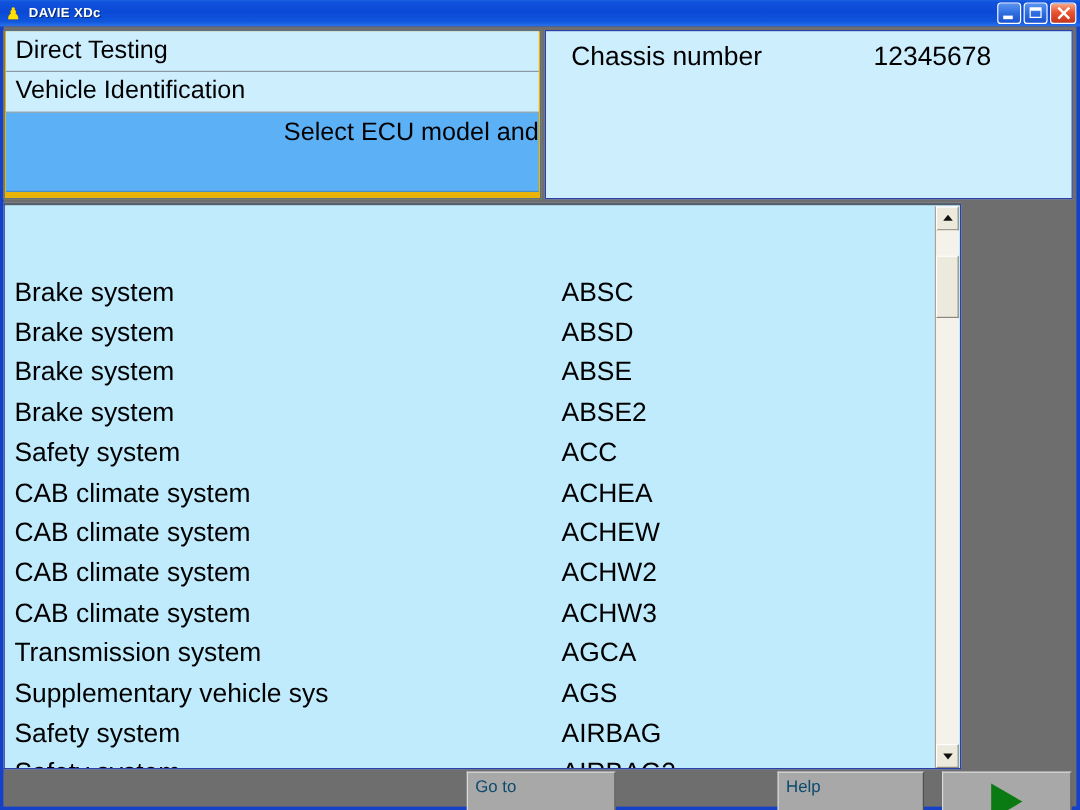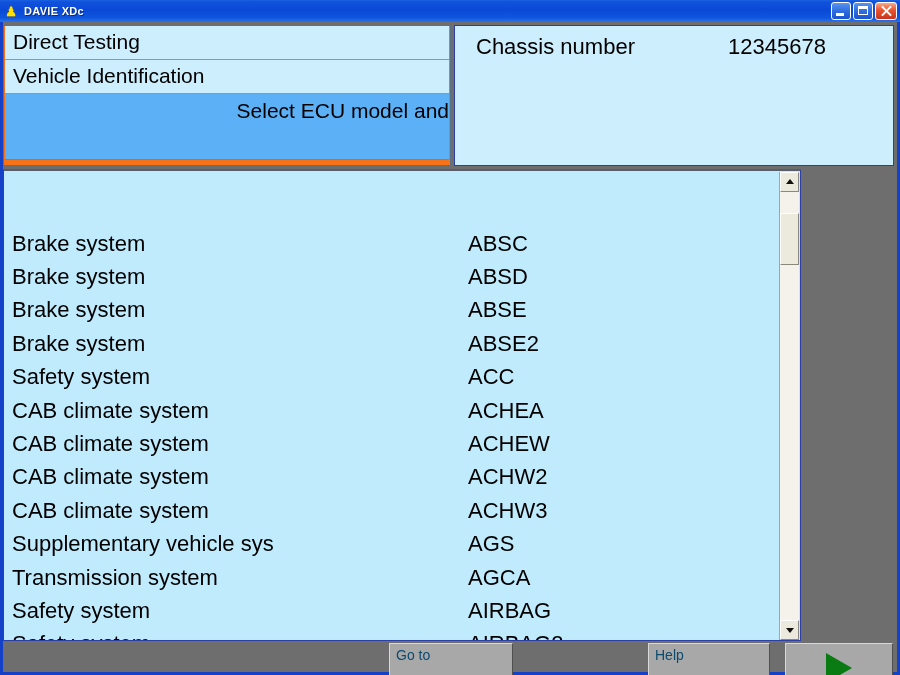--- a/index.html
+++ b/index.html
@@ -113,21 +113,21 @@
     box-sizing: border-box;
   }
 
   
   .breadcrumb-panel {
     position: absolute;
     left: 0px;
     top: 3px;
     width: 448px;
     height: 141px;
-    background: #f97316;
+    background: #eab308;
     border: 1px solid #5d7184;
     box-sizing: border-box;
   }
   .crumb {
     position: absolute;
     left: 1px;
     width: 444px;
     box-sizing: border-box;
     background: #cdeefd;
     border-bottom: 1px solid #8c9aa6;
@@ -399,26 +399,26 @@
           </div>
           <div class="row">
             <span class="sys">CAB climate system</span>
             <span class="code">ACHW2</span>
           </div>
           <div class="row">
             <span class="sys">CAB climate system</span>
             <span class="code">ACHW3</span>
           </div>
           <div class="row">
+            <span class="sys">Transmission system</span>
+            <span class="code">AGCA</span>
+          </div>
+          <div class="row">
             <span class="sys">Supplementary vehicle sys</span>
             <span class="code">AGS</span>
-          </div>
-          <div class="row">
-            <span class="sys">Transmission system</span>
-            <span class="code">AGCA</span>
           </div>
           <div class="row">
             <span class="sys">Safety system</span>
             <span class="code">AIRBAG</span>
           </div>
           <div class="row">
             <span class="sys">Safety system</span>
             <span class="code">AIRBAG2</span>
           </div>
         </div>

